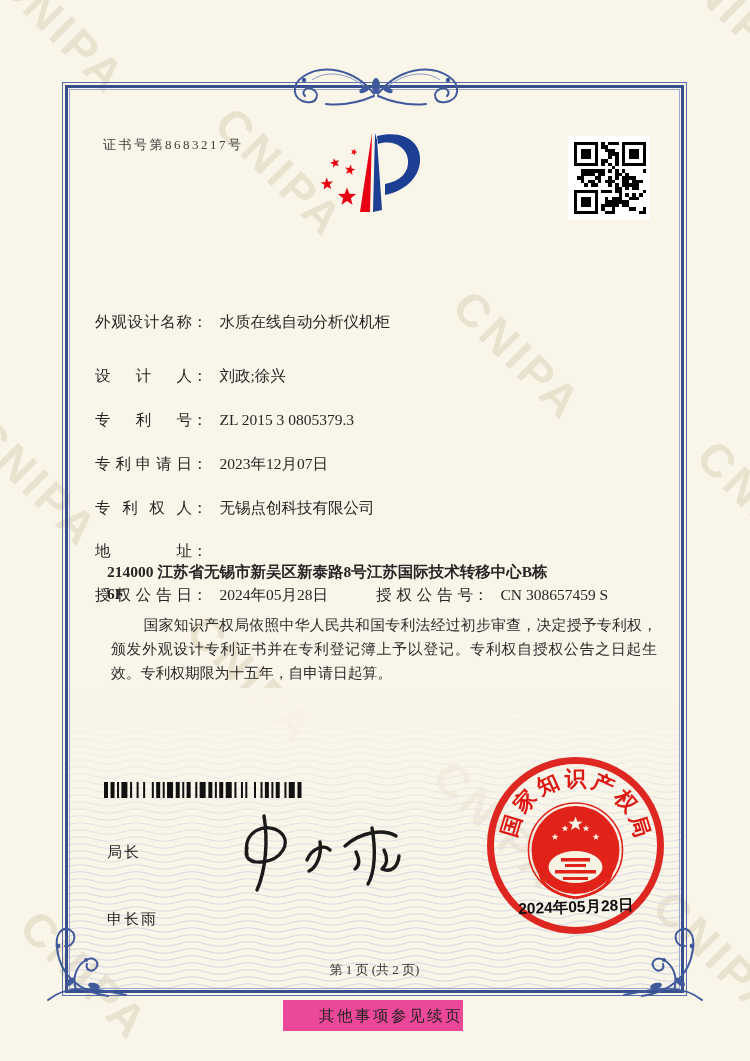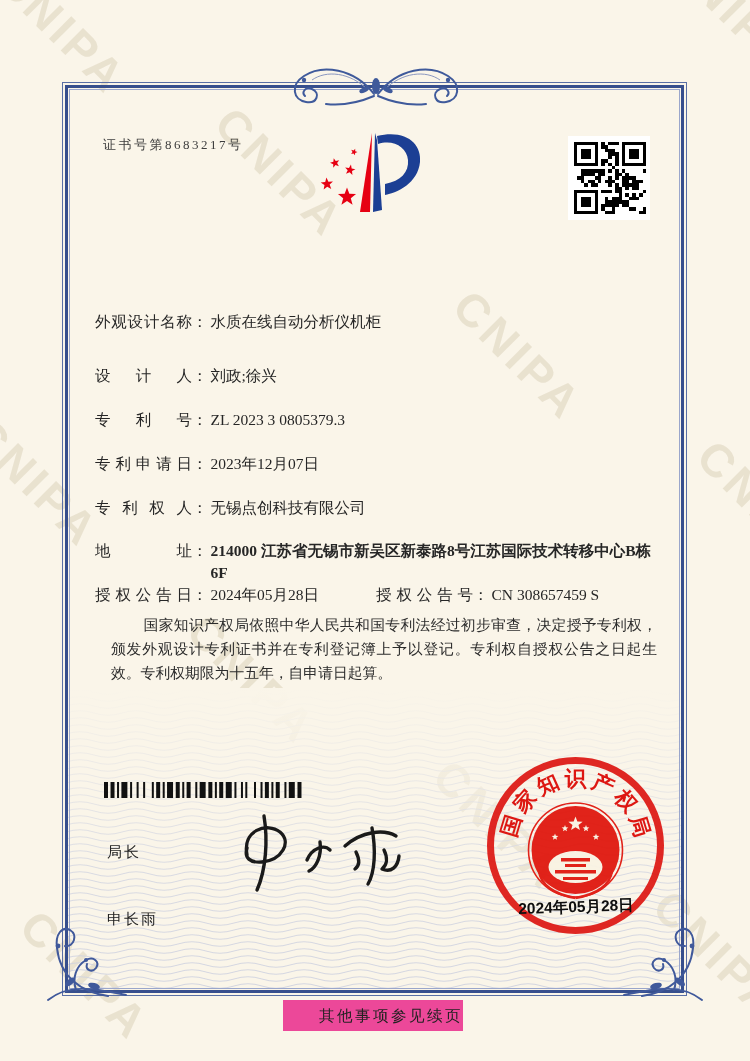--- a/index.html
+++ b/index.html
@@ -29,21 +29,21 @@
   .orn{position:absolute;z-index:2;pointer-events:none;}
   
   .z{position:absolute;z-index:3;}
   .certno{left:103px;top:136px;font-size:13px;letter-spacing:2.5px;color:#3d3d3d;}
   .qrpatch{left:568px;top:136px;width:82px;height:84px;background:#ffffff;}
   .title{left:62px;top:224px;width:625px;text-align:center;
     font-size:35px;font-weight:bold;letter-spacing:3px;color:#1d1d1d;}
   .field-row{left:95px;width:575px;font-size:15.5px;line-height:21px;color:#262626;}
   .flabel{display:inline-flex;justify-content:space-between;width:97px;vertical-align:top;}
   .colon{vertical-align:top;}
-  .fval{margin-left:3px;vertical-align:top;}
+  .fval{margin-left:12px;vertical-align:top;}
   .fval.addr{display:inline-block;width:452px;line-height:21.5px;font-weight:bold;}
   .pair2{position:absolute;left:281px;top:0;}
   .bodytext{left:95px;top:614px;width:562px;font-size:14.8px;line-height:1.62;
     text-align:justify;color:#2b2b2b;}
   .bodytext p{margin:0 0 9px 16px;text-indent:2.2em;}
   .signer{font-family:Liberation Sans, sans-serif;
     font-size:15px;letter-spacing:2px;color:#222;}
   .sealdate{left:495px;top:897px;width:162px;text-align:center;
     font-family:"Liberation Sans","DejaVu Sans",sans-serif;
     font-weight:bold;font-size:15.5px;color:#0e0e0e;transform:rotate(-2deg);}
@@ -290,21 +290,21 @@
         <span>设</span>
         <span>计</span>
         <span>人</span>
       </span><span class="colon">：</span><span class="fval">刘政;徐兴</span>
   </div>
   <div class="z field-row" style="top:409px">
     <span class="flabel">
         <span>专</span>
         <span>利</span>
         <span>号</span>
-      </span><span class="colon">：</span><span class="fval">ZL 2023 3 0805379.3</span>
+      </span><span class="colon">：</span><span class="fval">ZL 2015 3 0805379.3</span>
   </div>
   <div class="z field-row" style="top:453px">
     <span class="flabel">
         <span>专</span>
         <span>利</span>
         <span>申</span>
         <span>请</span>
         <span>日</span>
       </span><span class="colon">：</span><span class="fval">2023年12月07日</span>
   </div>
@@ -422,15 +422,16 @@
           <polygon points="82.00,72.00 82.86,74.31 85.33,74.42 83.40,75.95 84.06,78.33 82.00,76.97 79.94,78.33 80.60,75.95 78.67,74.42 81.14,74.31" fill="#f9f3e3"></polygon>
           <polygon points="103.00,72.00 103.86,74.31 106.33,74.42 104.40,75.95 105.06,78.33 103.00,76.97 100.94,78.33 101.60,75.95 99.67,74.42 102.14,74.31" fill="#f9f3e3"></polygon>
           <polygon points="113.00,80.50 113.86,82.81 116.33,82.92 114.40,84.45 115.06,86.83 113.00,85.47 110.94,86.83 111.60,84.45 109.67,82.92 112.14,82.81" fill="#f9f3e3"></polygon>
         </g>
       <path d="M56,118 Q59,139 92.5,145" fill="none" stroke="#e0180f" stroke-width="2.5"></path>
       <path d="M129,118 Q126,139 92.5,145" fill="none" stroke="#e0180f" stroke-width="2.5"></path>
     </g>
   </svg>
   <div class="z sealdate">2024年05月28日</div>
 
+  <div class="z pageno">第 1 页 (共 2 页)</div>
   <div class="z notebox">其他事项参见续页</div>
 
 </div>
 
 </body></html>

